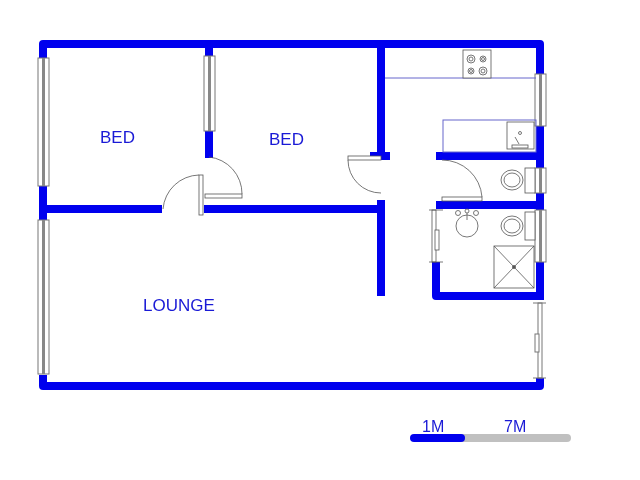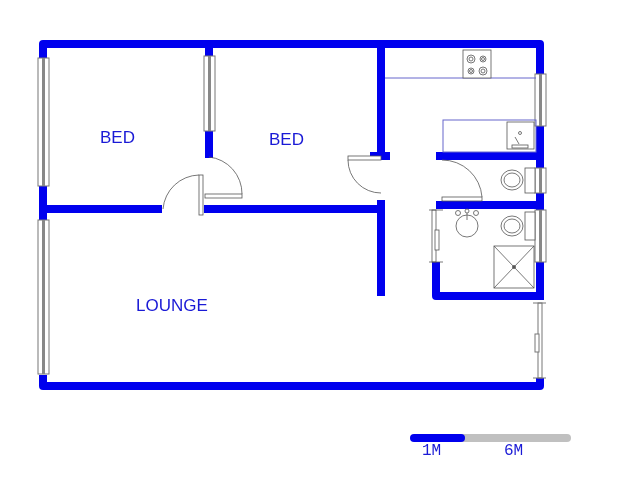--- a/index.html
+++ b/index.html
@@ -1,19 +1,19 @@
 <!DOCTYPE html>
 <html><head>
   <meta charset="utf-8">
   <style>
     html, body { margin: 0; padding: 0; background: #ffffff; }
     body { width: 640px; height: 480px; position: relative; overflow: hidden; font-family: "DejaVu Sans", sans-serif; }
     #plan { position: absolute; left: 0; top: 0; width: 640px; height: 480px; }
     .room-label { position: absolute; color: #1a1ad6; font-size: 17px; font-family: Liberation Sans, sans-serif; white-space: nowrap; }
-    .scale-label { position: absolute; color: #1a1ad6; font-size: 16px; font-family: Liberation Mono, monospace; margin-top: 24px; }
+    .scale-label { position: absolute; color: #1a1ad6; font-size: 16px; font-family: Liberation Sans, sans-serif; }
   </style>
 </head>
 <body>
 
 <svg id="plan" viewBox="0 0 640 480" xmlns="http://www.w3.org/2000/svg">
 
   <g fill="none" stroke="#0000ee" stroke-width="8" stroke-linejoin="round" stroke-linecap="butt">
 
     <path d="M43,60 L43,44 L540,44 L540,74"></path>
 
@@ -147,16 +147,16 @@
   </g>
 
   <g stroke-linecap="round" stroke-width="8">
     <line x1="455" y1="438" x2="567" y2="438" stroke="#c0c0c0"></line>
     <line x1="414" y1="438" x2="461" y2="438" stroke="#0000ee"></line>
   </g>
 </svg>
 
 <span class="room-label" style="left:100px; top:128px;">BED</span>
 <span class="room-label" style="left:269px; top:130px;">BED</span>
-<span class="room-label" style="left:136px; top:296px;">LOUNGE</span>
+<span class="room-label" style="left:143px; top:296px;">LOUNGE</span>
 
 <span class="scale-label" style="left:422px; top:418px;">1M</span>
-<span class="scale-label" style="left:504px; top:418px;">6M</span>
+<span class="scale-label" style="left:504px; top:418px;">7M</span>
 
 </body></html>

